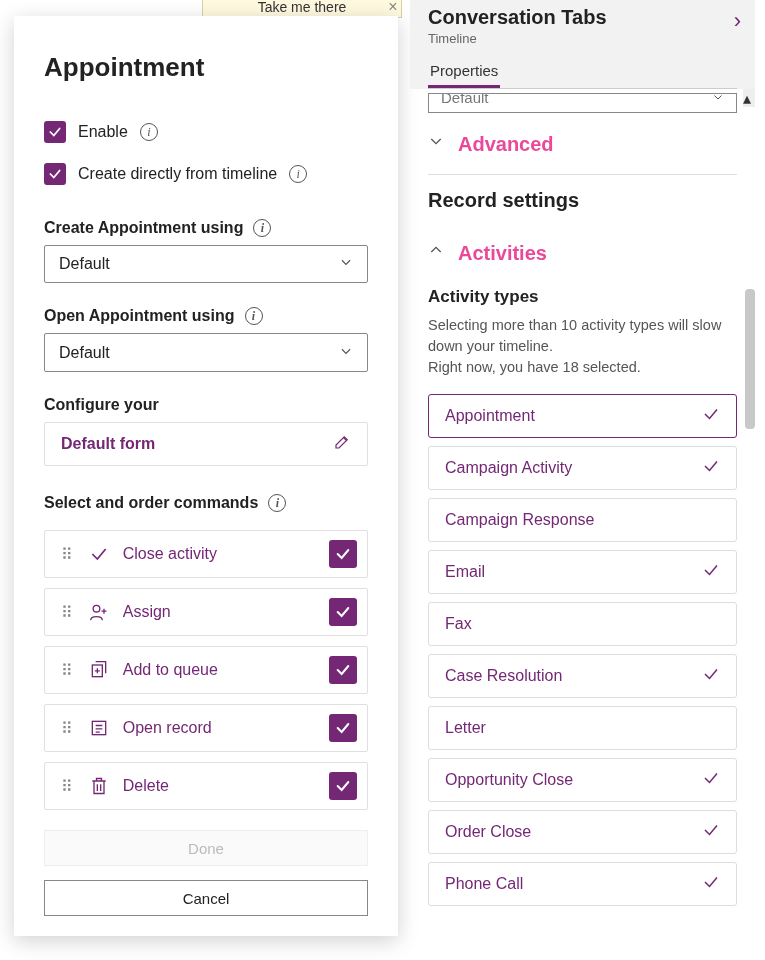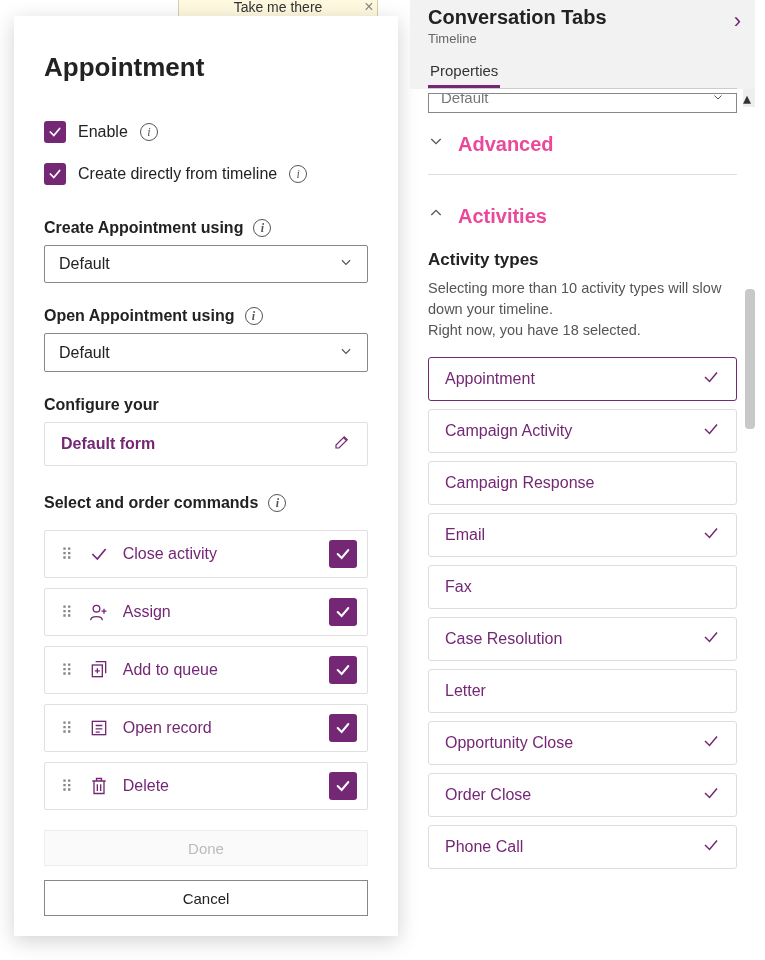--- a/index.html
+++ b/index.html
@@ -9,21 +9,21 @@
     background: #fff;
     width: 765px;
     height: 960px;
     overflow: hidden;
     position: relative;
     color: #333;
   }
   .top-banner {
     position: absolute;
     top: 0;
-    left: 178px;
+    left: 202px;
     width: 200px;
     height: 18px;
     background: #fff9e0;
     border: 1px solid #d8d0a0;
     border-top: none;
     display: flex;
     align-items: flex-end;
     justify-content: center;
     font-size: 14px;
     color: #333;
@@ -459,20 +459,21 @@
     </div>
 
     <div class="section-row">
       <span class="chev2"><svg width="16" height="16" viewBox="0 0 24 24">
             <path d="M5 9 L12 16 L19 9" stroke="#555" stroke-width="2" fill="none"></path>
           </svg></span>
       <span>Advanced</span>
     </div>
     <div class="divider"></div>
 
+    <div class="subhead">Record settings</div>
 
     <div class="section-row" style="margin-top:30px;">
       <span class="chev2"><svg width="16" height="16" viewBox="0 0 24 24">
             <path d="M5 15 L12 8 L19 15" stroke="#555" stroke-width="2" fill="none"></path>
           </svg></span>
       <span>Activities</span>
     </div>
 
     <div class="subhead2">Activity types</div>
     <div class="help">

